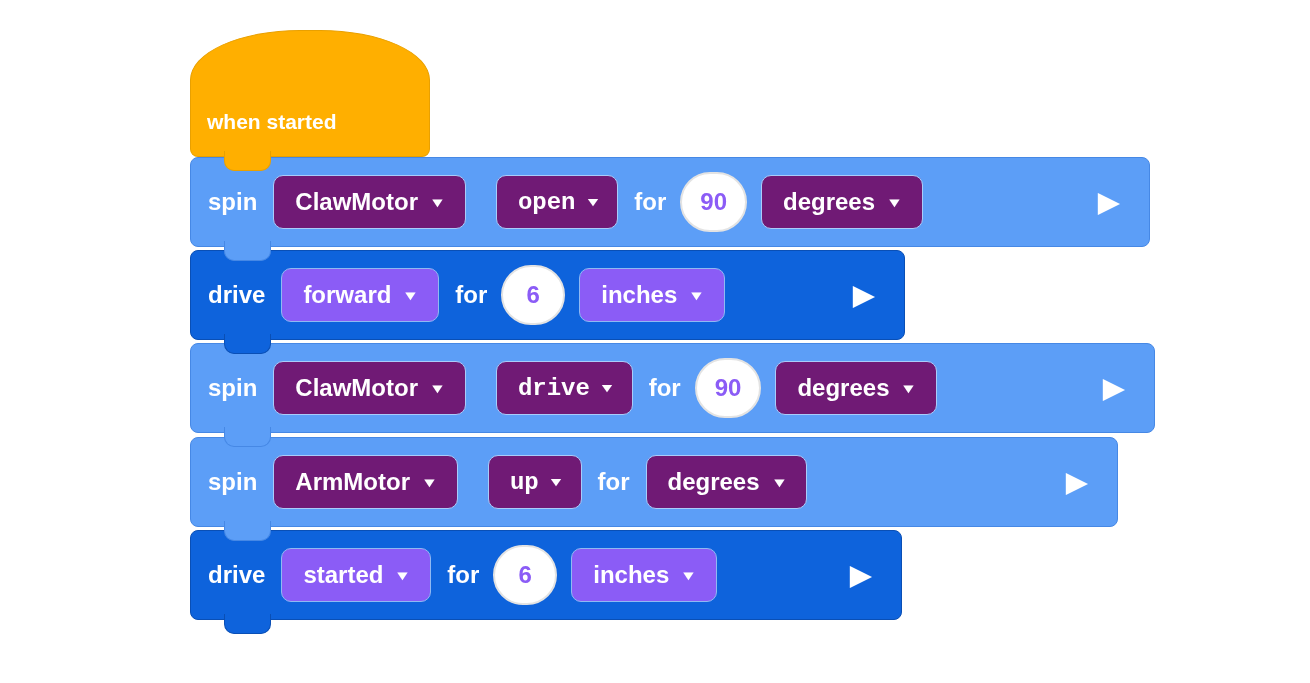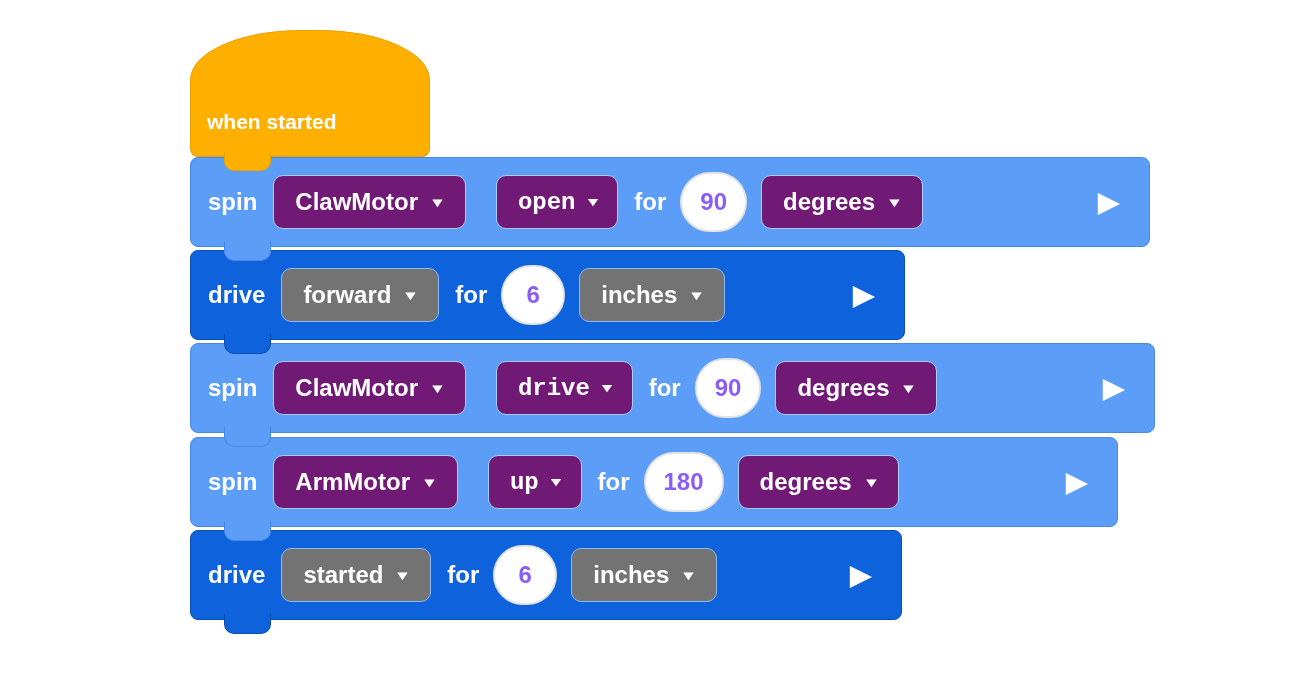--- a/index.html
+++ b/index.html
@@ -60,21 +60,21 @@
   .dd {
     display: inline-flex; align-items: center;
     gap: 13px;
     height: 54px;
     padding: 0 21px;
     border-radius: 10px;
     white-space: nowrap;
     cursor: pointer;
   }
   .spin  .dd { background: #701a75; border: 1.5px solid #A9CCFA; }
-  .drive .dd { background: #737373; border: 1.5px solid #8FB9F3; }
+  .drive .dd { background: #8b5cf6; border: 1.5px solid #8FB9F3; }
   .dd .arrow { font-size: 13px; line-height: 1; transform: scaleX(1.35); }
   .spin .dd.dir { margin-left: 14px; font-family: Liberation Mono, monospace; }
 
   .pill {
     min-width: 64px; height: 60px;
     background: #ffffff;
     border: 2px solid #E3E3E3;
     border-radius: 999px;
     display: inline-flex; align-items: center; justify-content: center;
     padding: 0 18px;
@@ -156,21 +156,20 @@
     <span class="kw">spin</span>
     <span class="dd">
       <span>ArmMotor</span>
       <span class="arrow">▼</span>
     </span>
     <span class="dd dir">
       <span>up</span>
       <span class="arrow">▼</span>
     </span>
     <span class="kw">for</span>
-    <span class="pill">180</span>
     <span class="dd">
       <span>degrees</span>
       <span class="arrow">▼</span>
     </span>
     <span class="play">▶</span>
   </div>
 
   <div class="block drive" style="top:530px; width:712px; z-index:5;">
     <span class="kw">drive</span>
     <span class="dd">

